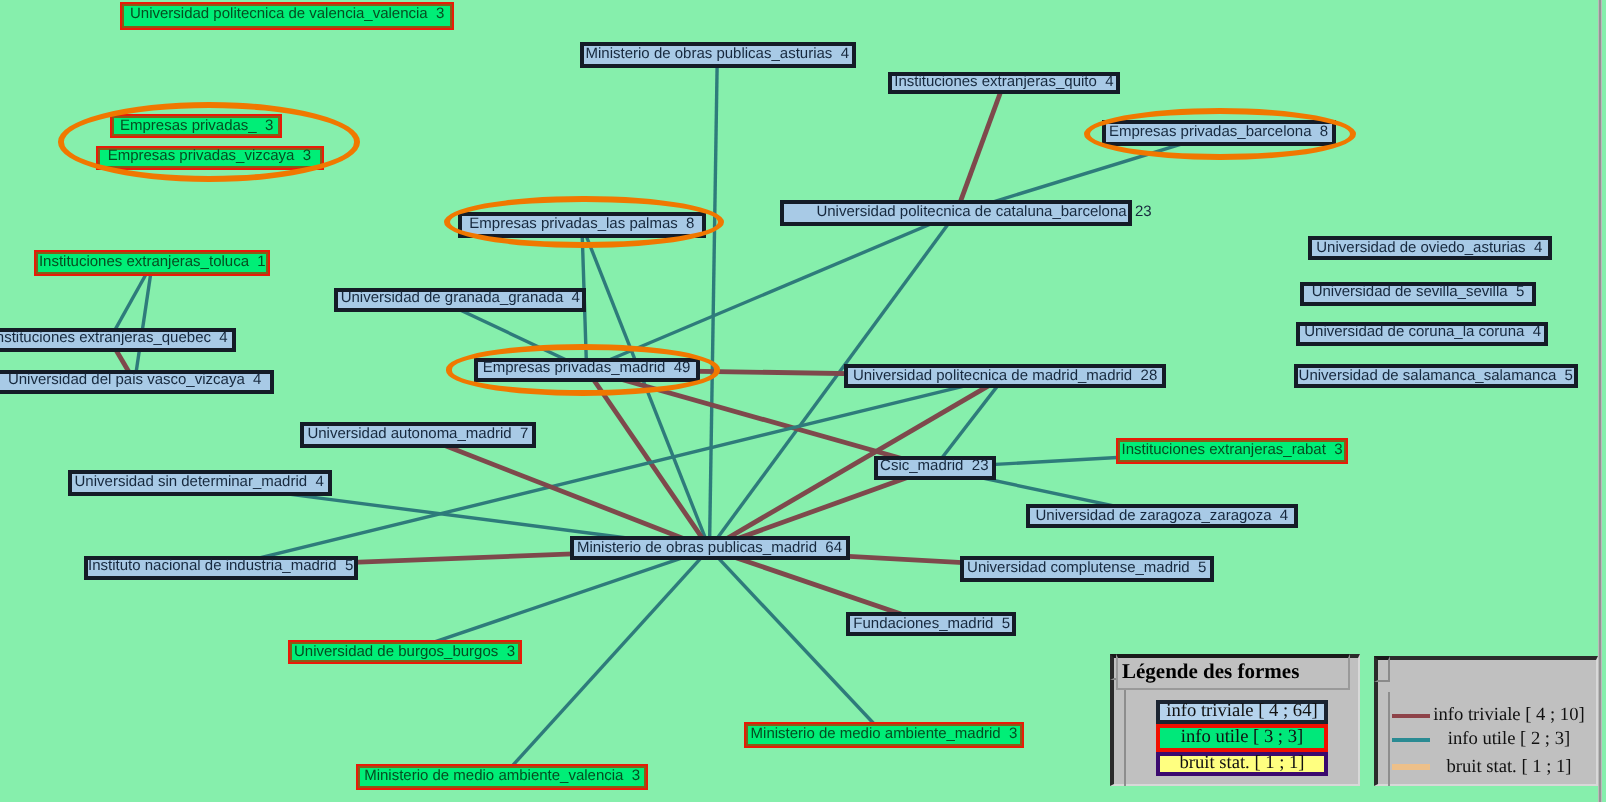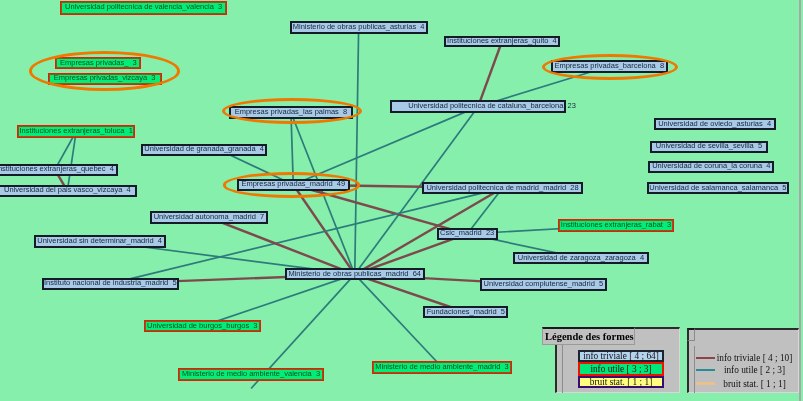--- a/index.html
+++ b/index.html
@@ -70,55 +70,55 @@
   <div id="nodes">
       <div class="node green" style="left: 59.8px; top: 1.2px; width: 167.6px; height: 13.4px;"><span style="position: relative; top: -0.5px;">Universidad politecnica de valencia_valencia  3</span></div>
       <div class="node green" style="left: 55.2px; top: 57.2px; width: 86.3px; height: 12.2px;"><span style="position: relative; top: -0.5px;">Empresas privadas_  3</span></div>
       <div class="node green" style="left: 47.7px; top: 72.5px; width: 114px; height: 12.6px;"><span style="position: relative; top: -0.5px;">Empresas privadas_vizcaya  3</span></div>
       <div class="node blue" style="left: 289.7px; top: 20.7px; width: 137.9px; height: 13.1px;"><span style="position: relative; top: -0.5px;">Ministerio de obras publicas_asturias  4</span></div>
       <div class="node blue" style="left: 443.7px; top: 35.6px; width: 116.5px; height: 11.8px;"><span style="position: relative; top: -0.5px;">Instituciones extranjeras_quito  4</span></div>
       <div class="node blue" style="left: 550.9px; top: 60px; width: 116.8px; height: 12.6px;"><span style="position: relative; top: -0.5px;">Empresas privadas_barcelona  8</span></div>
       <div class="node blue" style="left: 229.2px; top: 106.4px; width: 123.5px; height: 12.2px;"><span style="position: relative; top: -0.5px;">Empresas privadas_las palmas  8</span></div>
       <div class="node blue" style="left: 390.2px; top: 100.3px; width: 175.7px; height: 12.7px;"><span style="position: relative; top: -0.5px; margin-left: 28px;">Universidad politecnica de cataluna_barcelona  23</span></div>
       <div class="node green" style="left: 17.1px; top: 125px; width: 118.1px; height: 13px;"><span style="position: relative; top: -0.5px;">Instituciones extranjeras_toluca  1</span></div>
-      <div class="node blue" style="left: 141px; top: 143.8px; width: 126.3px; height: 12.4px;"><span style="position: relative; top: -0.5px;">Universidad de granada_granada  4</span></div>
+      <div class="node blue" style="left: 167px; top: 143.8px; width: 126.3px; height: 12.4px;"><span style="position: relative; top: -0.5px;">Universidad de granada_granada  4</span></div>
       <div class="node blue" style="left: -8.5px; top: 163.8px; width: 126.7px; height: 11.8px;"><span style="position: relative; top: -0.5px;">Instituciones extranjeras_quebec  4</span></div>
       <div class="node blue" style="left: -2.5px; top: 185px; width: 139.7px; height: 11.8px;"><span style="position: relative; top: -0.5px;">Universidad del pais vasco_vizcaya  4</span></div>
       <div class="node blue" style="left: 236.5px; top: 178.6px; width: 113.6px; height: 12.3px;"><span style="position: relative; top: -0.5px;">Empresas privadas_madrid  49</span></div>
       <div class="node blue" style="left: 422.1px; top: 181.9px; width: 160.9px; height: 12.3px;"><span style="position: relative; top: -0.5px;">Universidad politecnica de madrid_madrid  28</span></div>
       <div class="node blue" style="left: 149.9px; top: 211.2px; width: 118.1px; height: 12.7px;"><span style="position: relative; top: -0.5px;">Universidad autonoma_madrid  7</span></div>
       <div class="node green" style="left: 558.1px; top: 219px; width: 115.9px; height: 13px;"><span style="position: relative; top: -0.5px;">Instituciones extranjeras_rabat  3</span></div>
       <div class="node blue" style="left: 33.5px; top: 235px; width: 132.2px; height: 12.5px;"><span style="position: relative; top: -0.5px;">Universidad sin determinar_madrid  4</span></div>
       <div class="node blue" style="left: 436.5px; top: 227.7px; width: 61.3px; height: 12.4px;"><span style="position: relative; top: -0.5px;">Csic_madrid  23</span></div>
       <div class="node blue" style="left: 513.1px; top: 251.8px; width: 135.7px; height: 12.5px;"><span style="position: relative; top: -0.5px;">Universidad de zaragoza_zaragoza  4</span></div>
       <div class="node blue" style="left: 284.5px; top: 268.2px; width: 140.5px; height: 12.3px;"><span style="position: relative; top: -0.5px;">Ministerio de obras publicas_madrid  64</span></div>
       <div class="node blue" style="left: 41.7px; top: 277.5px; width: 137.3px; height: 12.3px;"><span style="position: relative; top: -0.5px;">Instituto nacional de industria_madrid  5</span></div>
       <div class="node blue" style="left: 480.2px; top: 278.4px; width: 126.4px; height: 12.7px;"><span style="position: relative; top: -0.5px;">Universidad complutense_madrid  5</span></div>
       <div class="node blue" style="left: 423.4px; top: 306.2px; width: 84.9px; height: 12.1px;"><span style="position: relative; top: -0.5px;">Fundaciones_madrid  5</span></div>
       <div class="node green" style="left: 143.5px; top: 319.8px; width: 117.5px; height: 12.6px;"><span style="position: relative; top: -0.5px;">Universidad de burgos_burgos  3</span></div>
       <div class="node blue" style="left: 653.7px; top: 118px; width: 121.9px; height: 12.2px;"><span style="position: relative; top: -0.5px;">Universidad de oviedo_asturias  4</span></div>
       <div class="node blue" style="left: 650.4px; top: 140.8px; width: 117.2px; height: 12.2px;"><span style="position: relative; top: -0.5px;">Universidad de sevilla_sevilla  5</span></div>
       <div class="node blue" style="left: 648.2px; top: 160.7px; width: 126.3px; height: 12px;"><span style="position: relative; top: -0.5px;">Universidad de coruna_la coruna  4</span></div>
       <div class="node blue" style="left: 647.2px; top: 182px; width: 141.4px; height: 12.2px;"><span style="position: relative; top: -0.5px;">Universidad de salamanca_salamanca  5</span></div>
       <div class="node green" style="left: 372.3px; top: 360.5px; width: 139.4px; height: 13.5px;"><span style="position: relative; top: -0.5px;">Ministerio de medio ambiente_madrid  3</span></div>
-      <div class="node green" style="left: 178.2px; top: 368px; width: 145.8px; height: 13px;"><span style="position: relative; top: -0.5px;">Ministerio de medio ambiente_valencia  3</span></div>
+      <div class="node green" style="left: 178.2px; top: 382px; width: 145.8px; height: 13px;"><span style="position: relative; top: -0.5px;">Ministerio de medio ambiente_valencia  3</span></div>
     </div>
   <div id="ellipses">
       <div class="hl" style="left: 28.9px; top: 51.4px; width: 151.2px; height: 39.8px; border-color: rgb(240, 120, 0);"></div>
       <div class="hl" style="left: 221.6px; top: 98px; width: 140.8px; height: 26.4px; border-color: rgb(240, 120, 0);"></div>
       <div class="hl" style="left: 541.9px; top: 53.5px; width: 136px; height: 26px; border-color: rgb(240, 120, 0);"></div>
       <div class="hl" style="left: 222.6px; top: 172.4px; width: 137.2px; height: 25.2px; border-color: rgb(240, 120, 0);"></div>
     </div>
 
   <div class="divider" style="left:799px"></div>
 
   <div class="panel" style="left:555px;top:327px;width:125px;height:66px"></div>
   <div class="panel-inner" style="left:562px;top:345px;width:118px;height:48px"></div>
   <div class="panel-tab" style="left:555px;top:327px;width:8px;height:13px"></div>
-  <div class="panel-head" style="left:542px;top:327px;width:93px;height:18px">
+  <div class="panel-head" style="left:558px;top:327px;width:117px;height:18px">
       <span>Légende des formes</span>
     </div>
   <div id="shape-items">
       <div class="shape-swatch" style="left: 578px; top: 349.5px; width: 86px; height: 12.7px; background: rgb(181, 211, 236); border: 2px solid rgb(27, 36, 48);">info triviale [ 4 ; 64]</div>
       <div class="shape-swatch" style="left: 578px; top: 362.2px; width: 86px; height: 13.4px; background: rgb(0, 232, 122); border: 2px solid rgb(240, 16, 0);">info utile [ 3 ; 3]</div>
       <div class="shape-swatch" style="left: 578px; top: 375.6px; width: 86px; height: 12.4px; background: rgb(255, 255, 128); border: 2px solid rgb(59, 10, 110);">bruit stat. [ 1 ; 1]</div>
     </div>
 
   <div class="panel" style="left:687px;top:328px;width:112px;height:65px"></div>
   <div class="panel-inner" style="left:694px;top:346px;width:105px;height:47px"></div>

